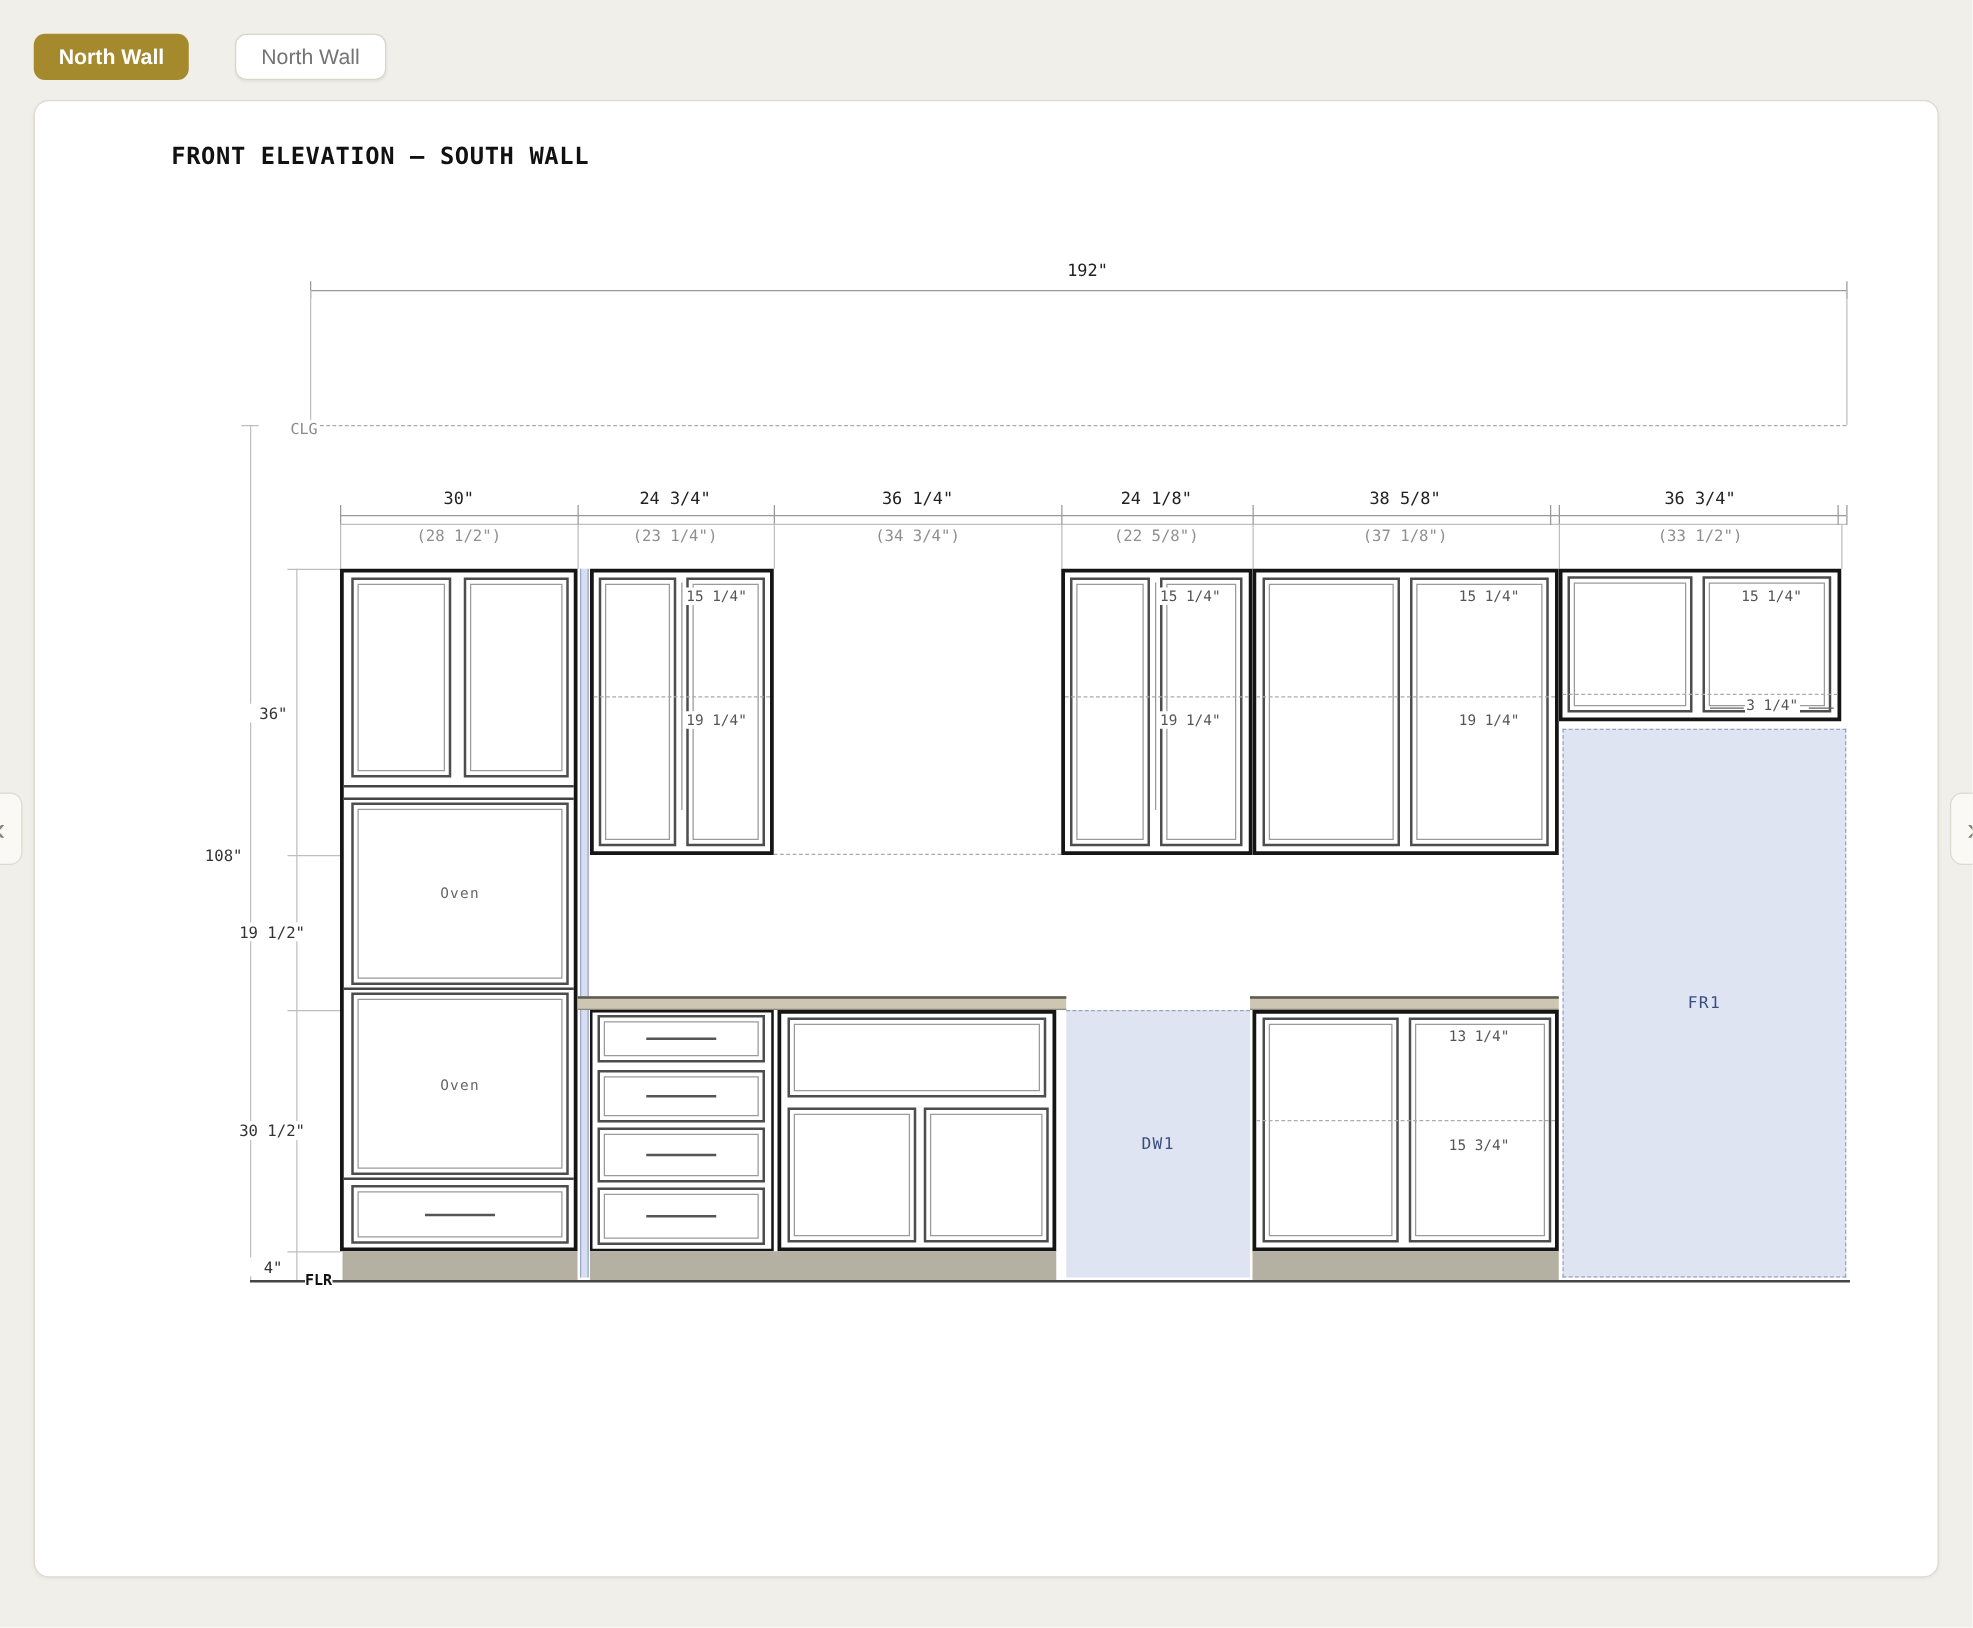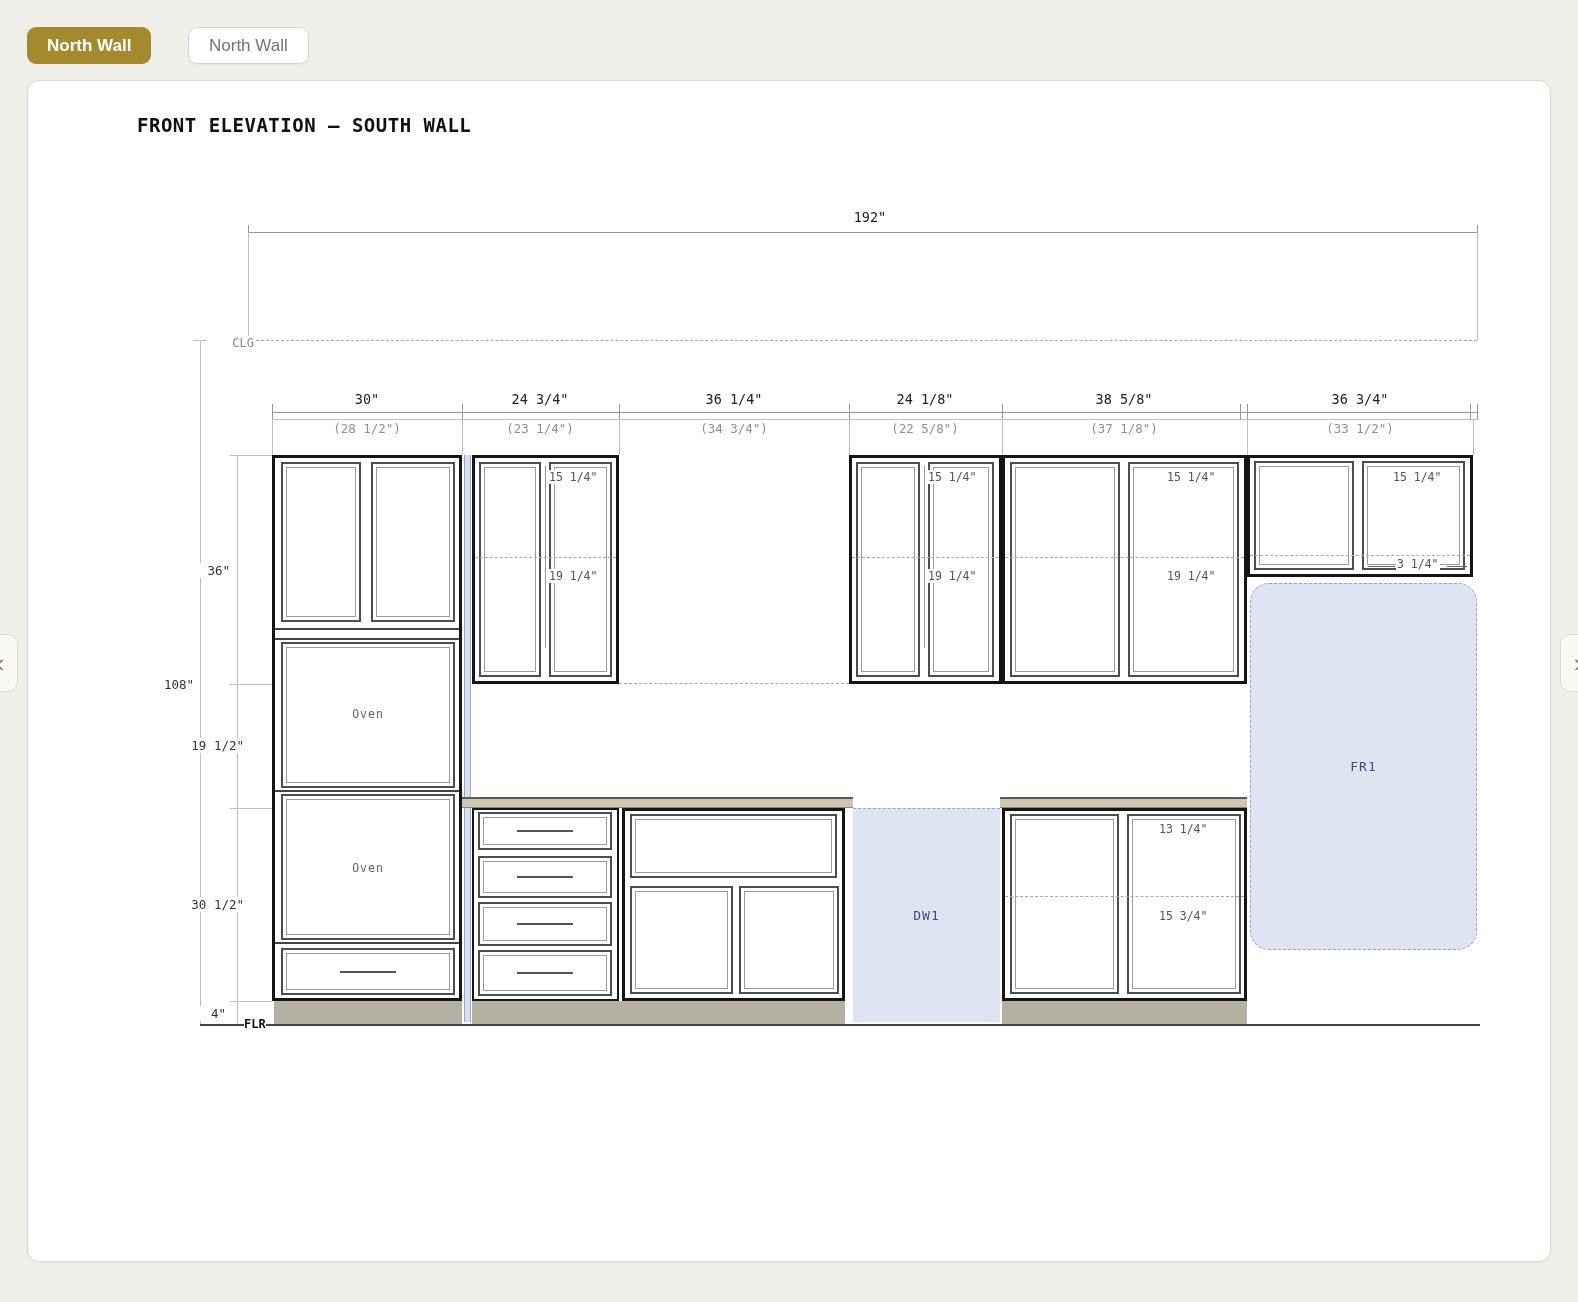--- a/index.html
+++ b/index.html
@@ -156,21 +156,21 @@
 
 <div class="cab" style="left:1247px;top:455px;width:226px;height:122px;"></div>
 <div class="door" style="left:1254px;top:461px;width:100px;height:109px;"></div>
 <div class="door" style="left:1362px;top:461px;width:103px;height:109px;"></div>
 <div class="dash-h" style="left:1250px;top:555px;width:220px;"></div>
 <div class="ilbl" style="left:1392px;top:470px;">15 1/4"</div>
 <div class="hline" style="left:1368px;top:566px;width:27px;border-color:#666;"></div>
 <div class="ilbl" style="left:1396px;top:557px;">3 1/4"</div>
 <div class="hline" style="left:1447px;top:566px;width:20px;border-color:#666;"></div>
 
-<div class="appl" style="left:1250px;top:583px;width:227px;height:367px;border-radius:19px;">
+<div class="appl" style="left:1250px;top:583px;width:227px;height:439px;">
     <span>FR1</span>
   </div>
 
 <div class="counter" style="left:462px;top:797px;width:391px;"></div>
 <div class="counter" style="left:1000px;top:797px;width:247px;"></div>
 
 <div class="cab2" style="left:472px;top:808px;width:147px;height:193px;"></div>
 <div class="panel" style="left:478px;top:812px;width:134px;height:38px;">
     <span class="handle"></span>
   </div>

